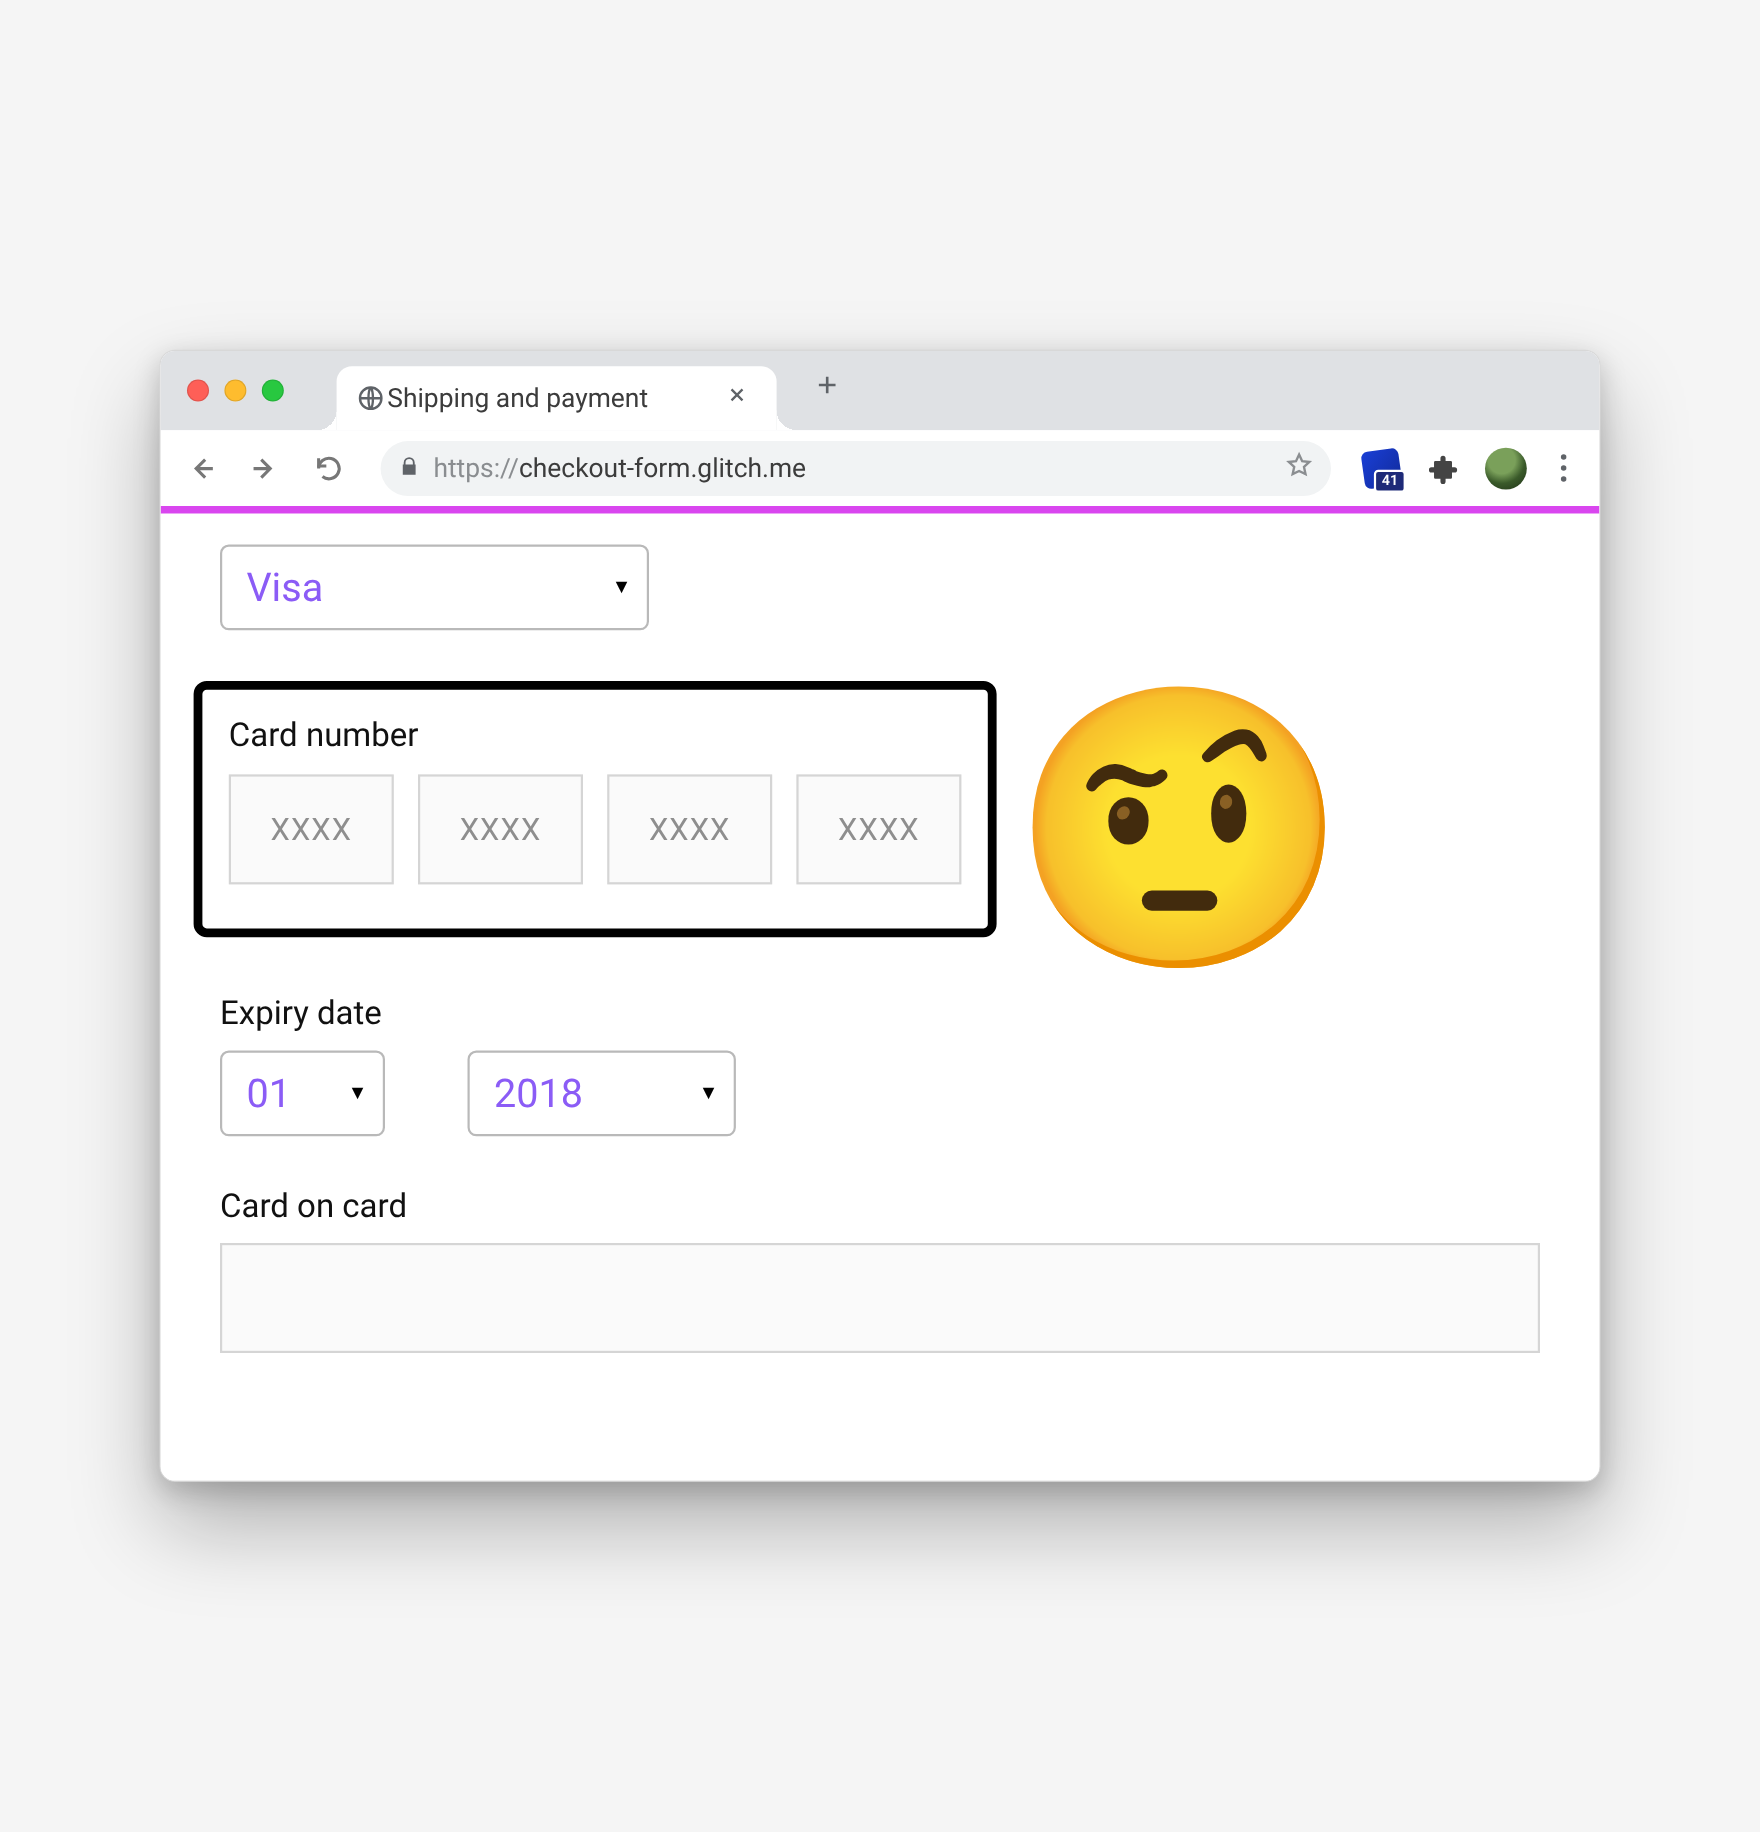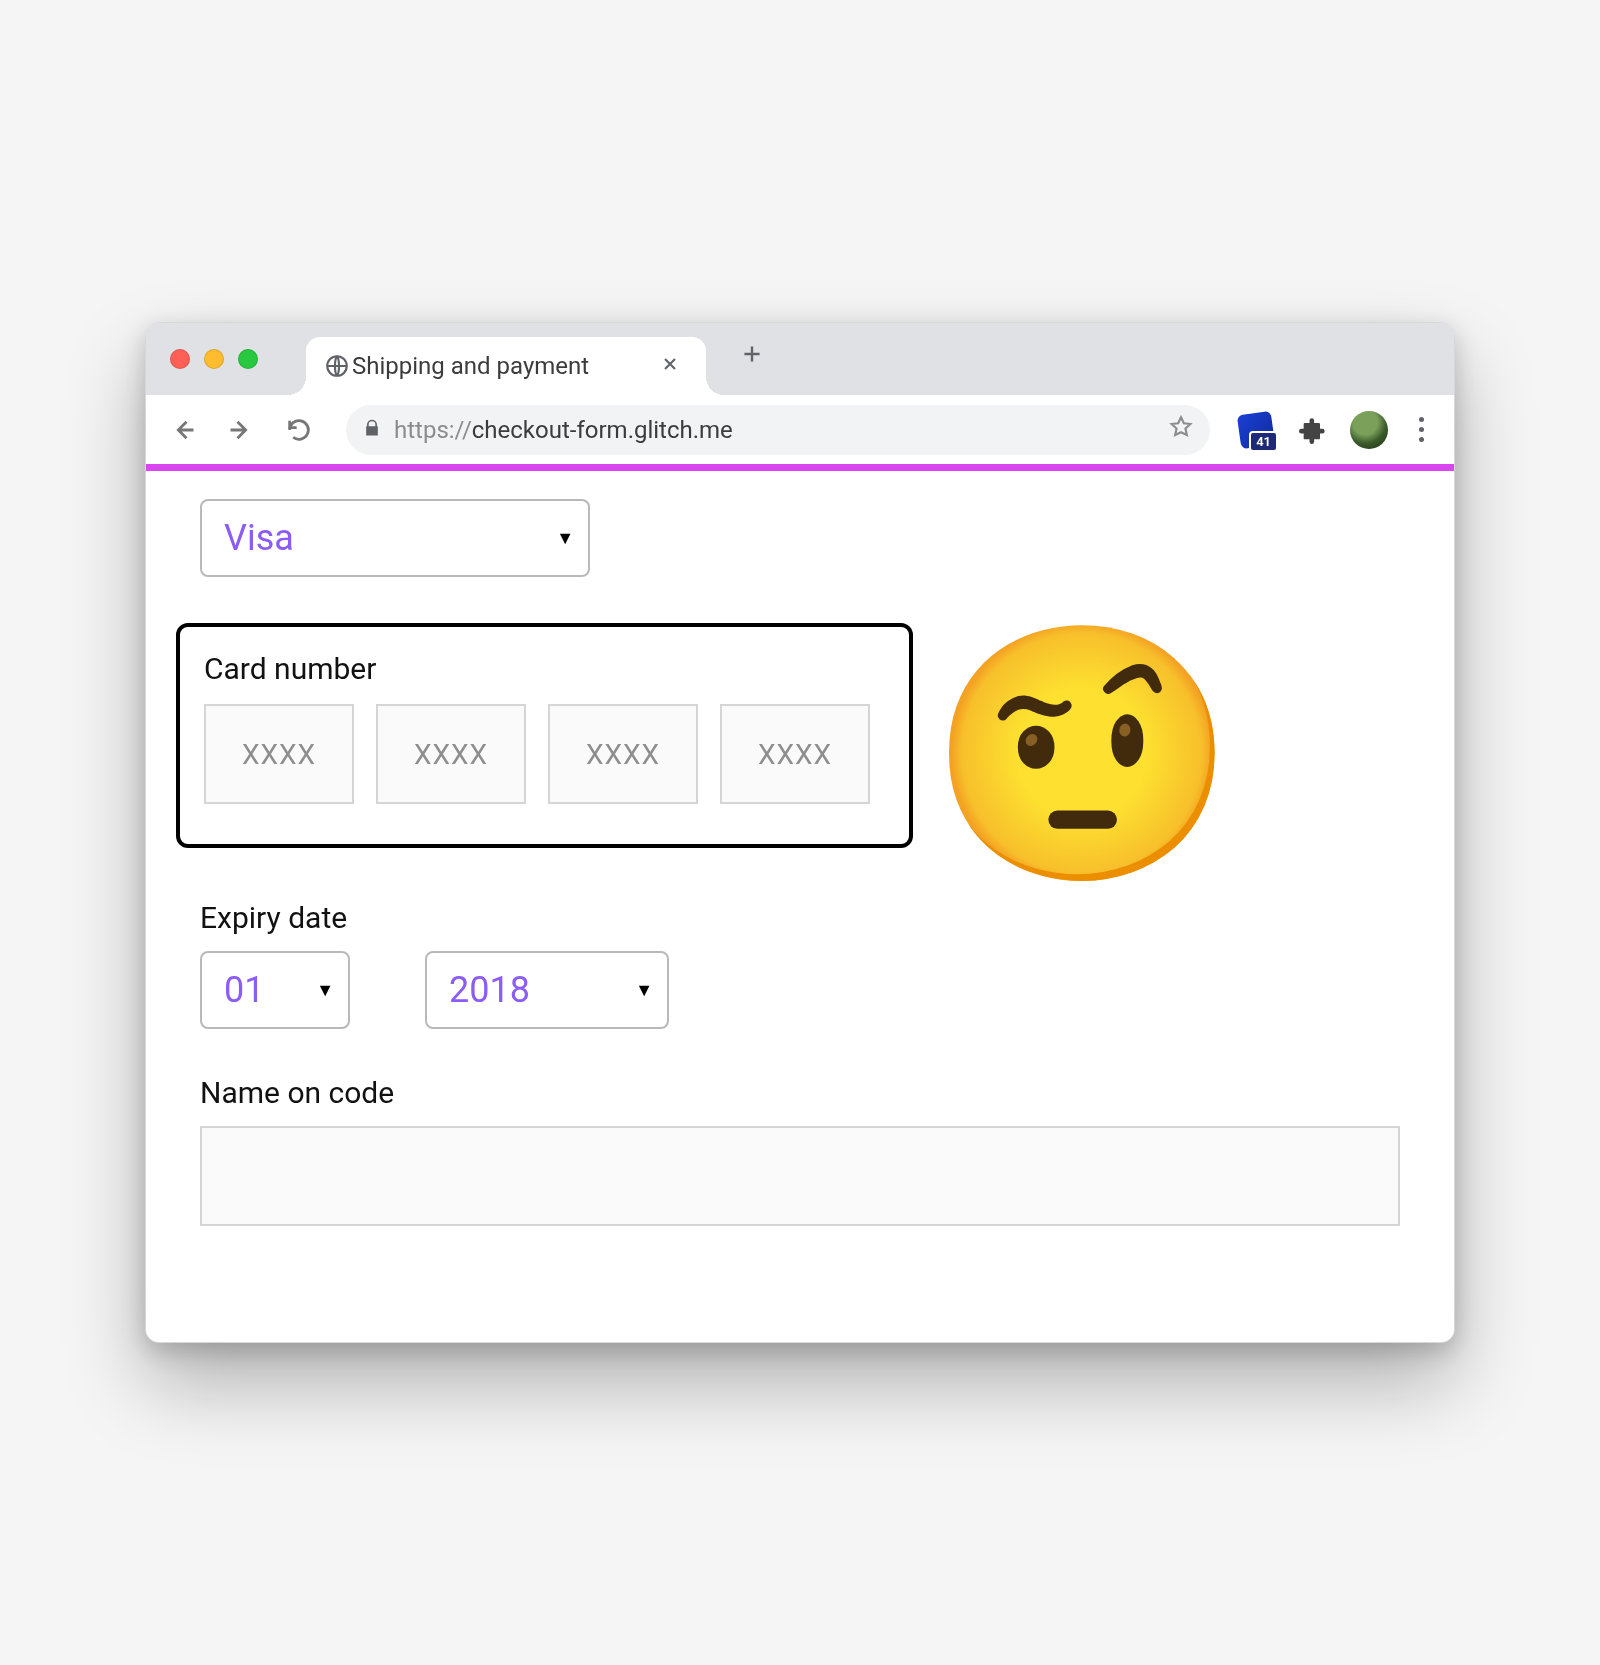--- a/index.html
+++ b/index.html
@@ -150,23 +150,23 @@
   }
   .select-wrap .caret {
     position: absolute; right: 14px; top: 50%; transform: translateY(-50%);
     font-size: 18px; color:#000;
   }
   .select-wrap .value { font-size: 36px; color:#8b5cf6; }
   .card-select { width: 390px; }
   .month-select { width: 150px; }
   .year-select { width: 244px; margin-left: 47px; }
   .highlight-box {
-    border: 4px solid #000000;
+    border: 8px solid #000000;
     border-radius: 12px;
-    padding: 24px 39px 40px 24px;
+    padding: 24px 24px 40px 24px;
     display: inline-block;
     position: relative;
   }
   .card-inputs {
     display: flex; gap: 22px; margin-top: 18px;
   }
   .card-seg {
     width: 150px; height: 100px;
     border: 2px solid #d5d5d5;
     background: #fafafa;
@@ -310,21 +310,21 @@
             <span class="caret">▼</span>
           </div>
           <div class="select-wrap year-select">
             <span class="value">2018</span>
             <span class="caret">▼</span>
           </div>
         </div>
       </div>
 
       <div class="field-group">
-        <span class="label">Name on code</span>
+        <span class="label">Card on card</span>
         <input type="text" class="wide-input" value="" style="">
       </div>
 
 
     </div>
 
   </div>
 </div>
 
 </body></html>

